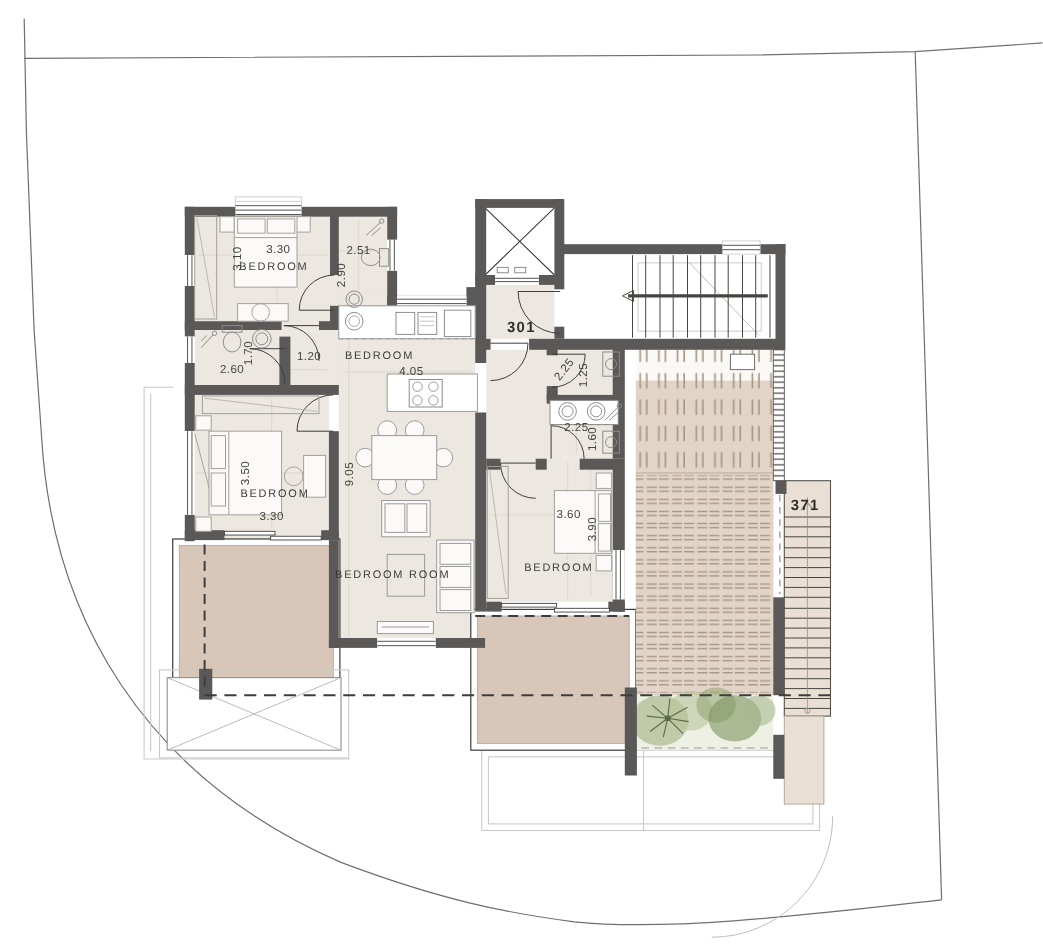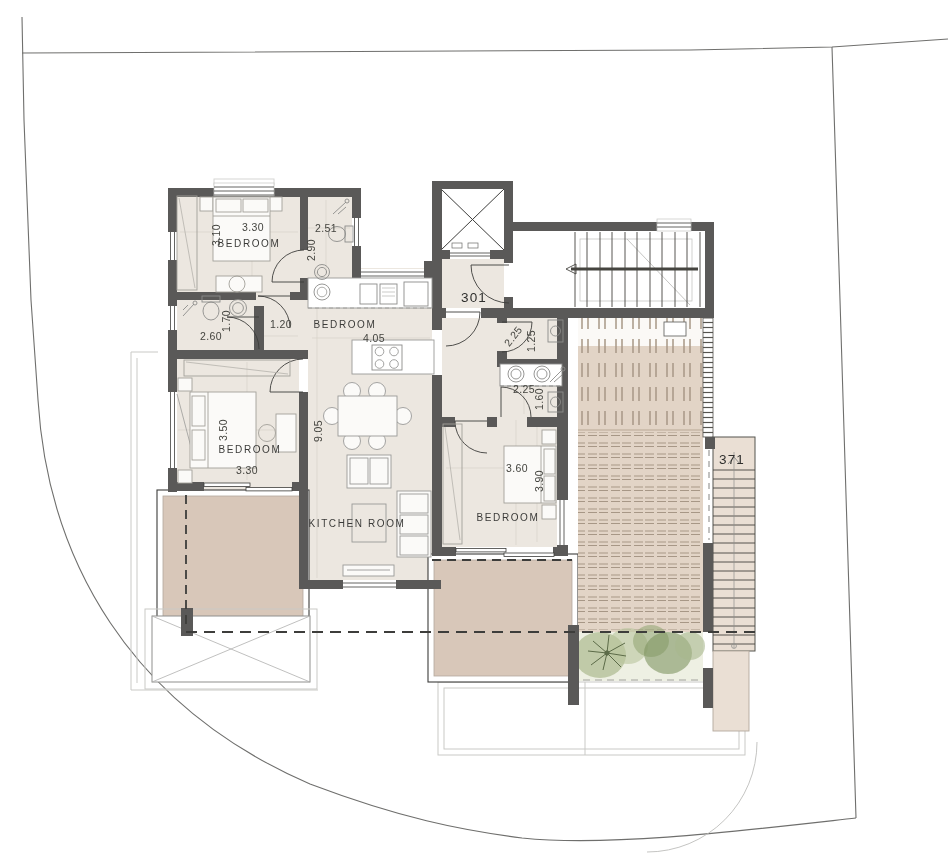--- a/index.html
+++ b/index.html
@@ -1,20 +1,20 @@
 <!DOCTYPE html>
 <html><head>
 <meta charset="utf-8">
 <style>
   html,body{margin:0;padding:0;background:#fff;}
   #plan{position:relative;width:948px;height:861px;background:#ffffff;overflow:hidden;
         font-family:"Liberation Sans", sans-serif;}
   #plan svg{position:absolute;left:0;top:0;}
   .lbl{position:absolute;transform:translate(-50%,-50%);white-space:nowrap;
-       color:#3b3b39;pointer-events:none;}
+       color:#3b3b39;pointer-events:none;font-weight:bold;}
   .room-name{font-size:10px;letter-spacing:1.6px;font-weight:400;}
   .dim{font-size:10.5px;letter-spacing:.4px;font-weight:400;color:#44443f;}
   .unit{font-size:13.5px;letter-spacing:1.2px;color:#2f2f2d;}
   .r90{transform:translate(-50%,-50%) rotate(-90deg);}
   .r52{transform:translate(-50%,-50%) rotate(-52deg);}
 </style>
 </head>
 <body>
 
 <div id="plan">
@@ -387,20 +387,20 @@
 <span class="lbl dim r90" style="left:531px;top:341px">1.25</span>
 
 <span class="lbl dim" style="left:524px;top:389px">2.25</span>
 <span class="lbl dim r90" style="left:539px;top:399px">1.60</span>
 
 <span class="lbl room-name" style="left:250px;top:449px">BEDROOM</span>
 <span class="lbl dim r90" style="left:223px;top:430px">3.50</span>
 <span class="lbl dim" style="left:247px;top:470px">3.30</span>
 
 <span class="lbl dim r90" style="left:318px;top:431px">9.05</span>
-<span class="lbl room-name" style="left:357px;top:523px">KITCHEN ROOM</span>
+<span class="lbl room-name" style="left:357px;top:523px">BEDROOM ROOM</span>
 
 <span class="lbl room-name" style="left:508px;top:517px">BEDROOM</span>
 <span class="lbl dim" style="left:517px;top:468px">3.60</span>
 <span class="lbl dim r90" style="left:539px;top:481px">3.90</span>
 
 <span class="lbl unit" style="left:732px;top:459px">371</span>
 </div>
 
 </body></html>

